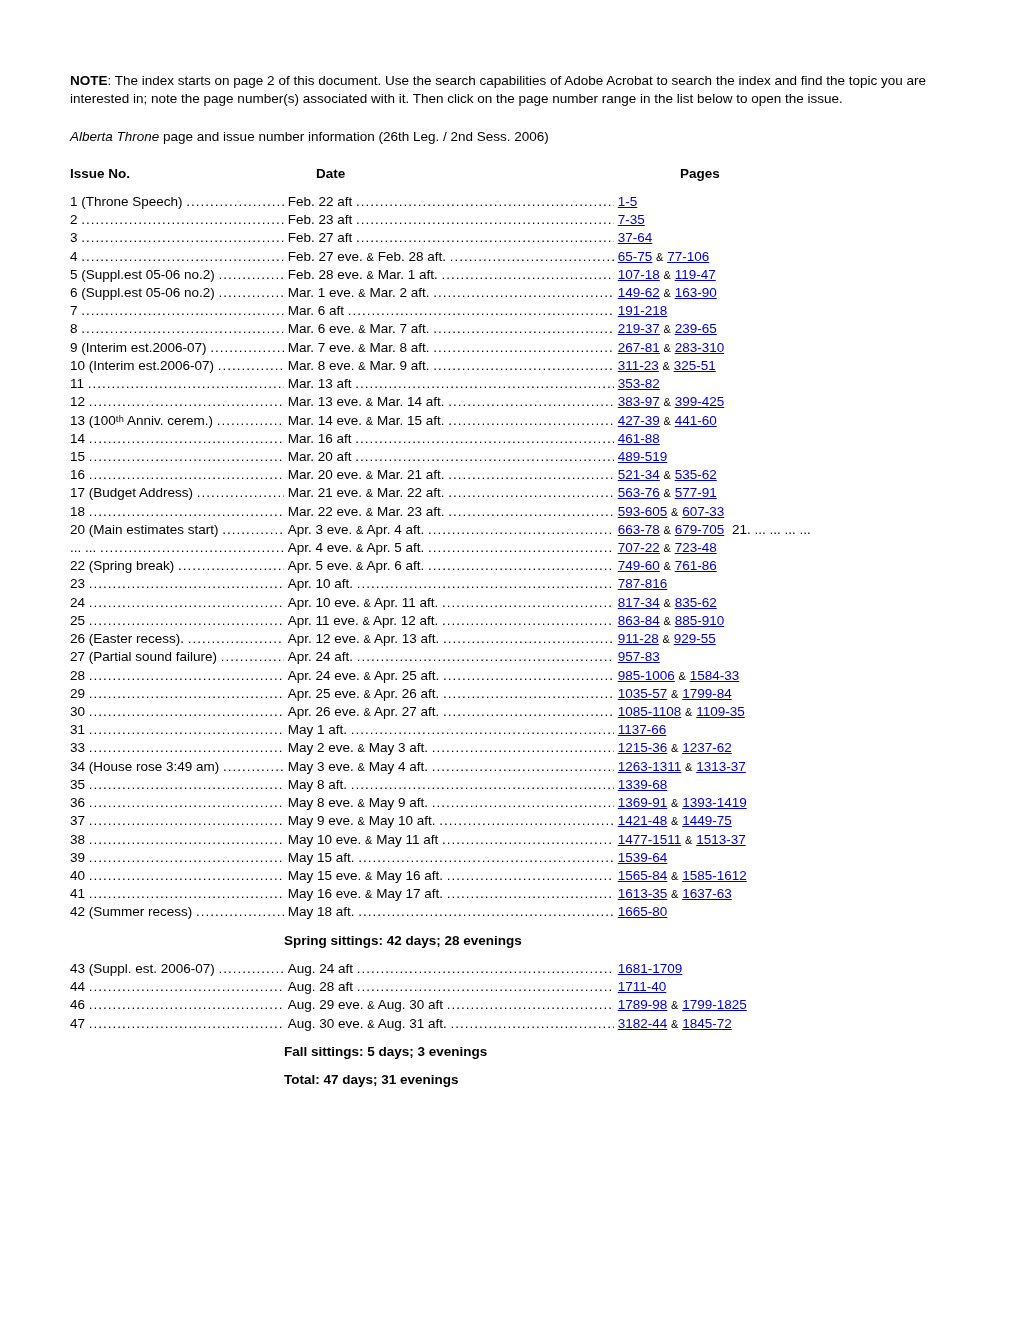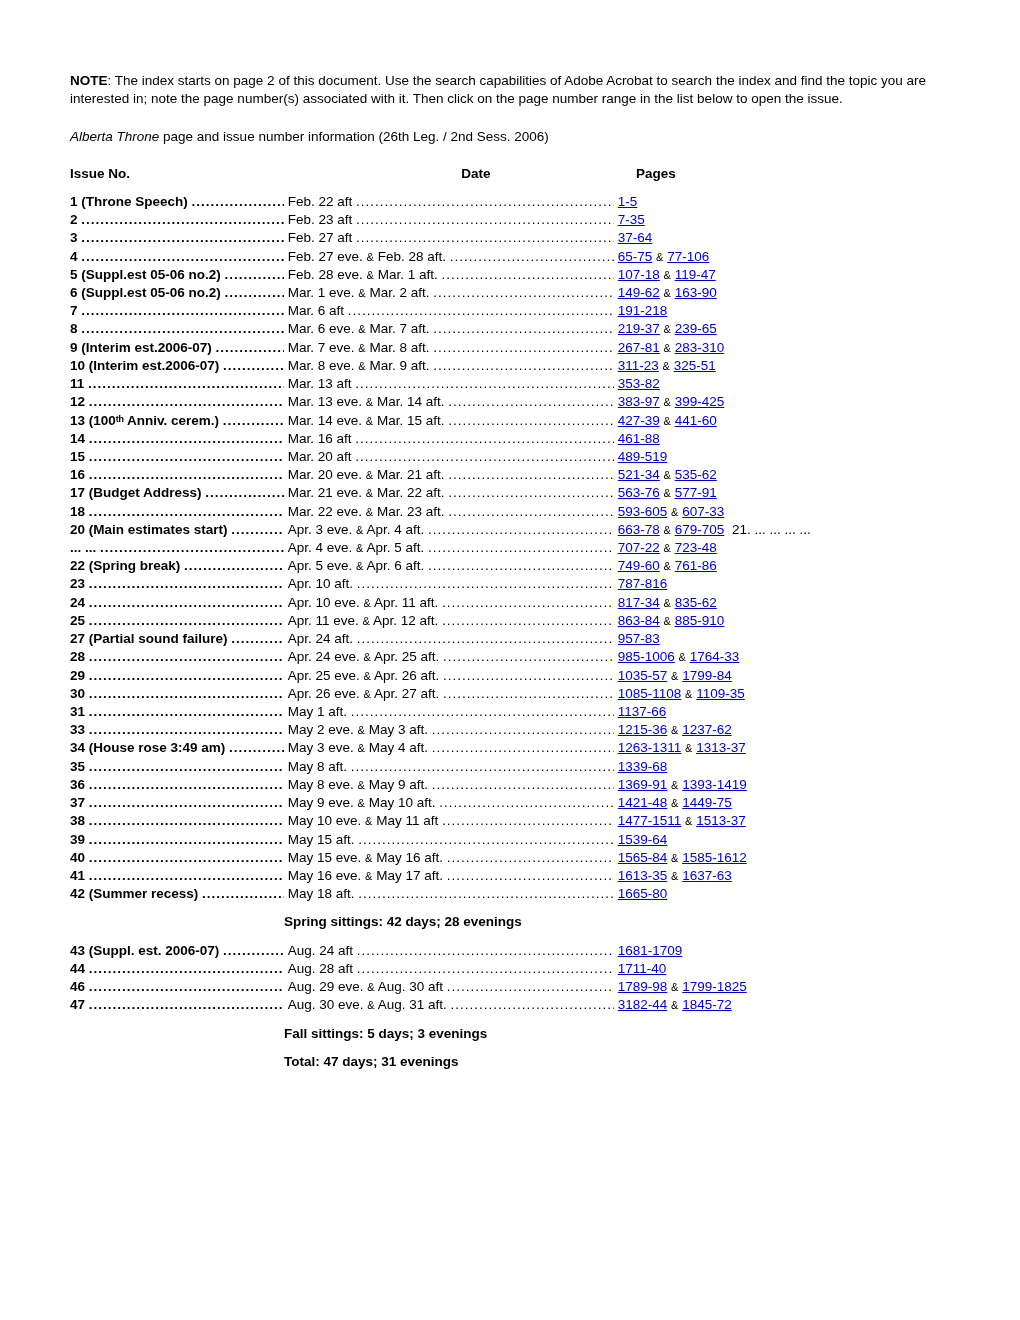--- a/index.html
+++ b/index.html
@@ -16,31 +16,30 @@
   .note { margin-bottom: 20px; }
   .note b { font-weight: bold; }
   .subtitle { margin-bottom: 18px; }
   .subtitle i { font-style: italic; }
   .headers {
     display: flex;
     font-weight: bold;
     margin-bottom: 10px;
   }
   .headers .h1 { width: 246px; }
-  .headers .h2 { width: 320px; text-align: center; }
+  .headers .h2 { width: 364px; }
   .headers .h3 { }
   .row {
     display: flex;
     margin-bottom: 0px;
   }
   .issue-col {
     width: 214px;
     white-space: nowrap;
     overflow: hidden;
-    font-weight: bold;
   }
   .date-col {
     width: 330px;
     white-space: nowrap;
     overflow: hidden;
   }
   .pages-col {
     white-space: nowrap;
   }
   .leader::after {
@@ -193,28 +192,33 @@
       <div class="issue-col"><span>24&nbsp;</span><span class="leader"></span></div>
       <div class="date-col"><span>&nbsp;Apr. 10 eve. </span><span class="amp">&amp;</span><span> Apr. 11 aft.&nbsp;</span><span class="leader2"></span></div>
       <div class="pages-col">&nbsp;<a href="#">817-34</a> <span class="amp">&amp;</span> <a href="#">835-62</a></div>
     </div>
     <div class="row">
       <div class="issue-col"><span>25&nbsp;</span><span class="leader"></span></div>
       <div class="date-col"><span>&nbsp;Apr. 11 eve. </span><span class="amp">&amp;</span><span> Apr. 12 aft.&nbsp;</span><span class="leader2"></span></div>
       <div class="pages-col">&nbsp;<a href="#">863-84</a> <span class="amp">&amp;</span> <a href="#">885-910</a></div>
     </div>
     <div class="row">
+      <div class="issue-col"><span>26 (Easter recess).&nbsp;</span><span class="leader"></span></div>
+      <div class="date-col"><span>&nbsp;Apr. 12 eve. </span><span class="amp">&amp;</span><span> Apr. 13 aft.&nbsp;</span><span class="leader2"></span></div>
+      <div class="pages-col">&nbsp;<a href="#">911-28</a> <span class="amp">&amp;</span> <a href="#">929-55</a></div>
+    </div>
+    <div class="row">
       <div class="issue-col"><span>27 (Partial sound failure)&nbsp;</span><span class="leader"></span></div>
       <div class="date-col"><span>&nbsp;Apr. 24 aft.&nbsp;</span><span class="leader2"></span></div>
       <div class="pages-col">&nbsp;<a href="#">957-83</a></div>
     </div>
     <div class="row">
       <div class="issue-col"><span>28&nbsp;</span><span class="leader"></span></div>
       <div class="date-col"><span>&nbsp;Apr. 24 eve. </span><span class="amp">&amp;</span><span> Apr. 25 aft.&nbsp;</span><span class="leader2"></span></div>
-      <div class="pages-col">&nbsp;<a href="#">985-1006</a> <span class="amp">&amp;</span> <a href="#">1764-33</a></div>
+      <div class="pages-col">&nbsp;<a href="#">985-1006</a> <span class="amp">&amp;</span> <a href="#">1584-33</a></div>
     </div>
     <div class="row">
       <div class="issue-col"><span>29&nbsp;</span><span class="leader"></span></div>
       <div class="date-col"><span>&nbsp;Apr. 25 eve. </span><span class="amp">&amp;</span><span> Apr. 26 aft.&nbsp;</span><span class="leader2"></span></div>
       <div class="pages-col">&nbsp;<a href="#">1035-57</a> <span class="amp">&amp;</span> <a href="#">1799-84</a></div>
     </div>
     <div class="row">
       <div class="issue-col"><span>30&nbsp;</span><span class="leader"></span></div>
       <div class="date-col"><span>&nbsp;Apr. 26 eve. </span><span class="amp">&amp;</span><span> Apr. 27 aft.&nbsp;</span><span class="leader2"></span></div>
       <div class="pages-col">&nbsp;<a href="#">1085-1108</a> <span class="amp">&amp;</span> <a href="#">1109-35</a></div>

